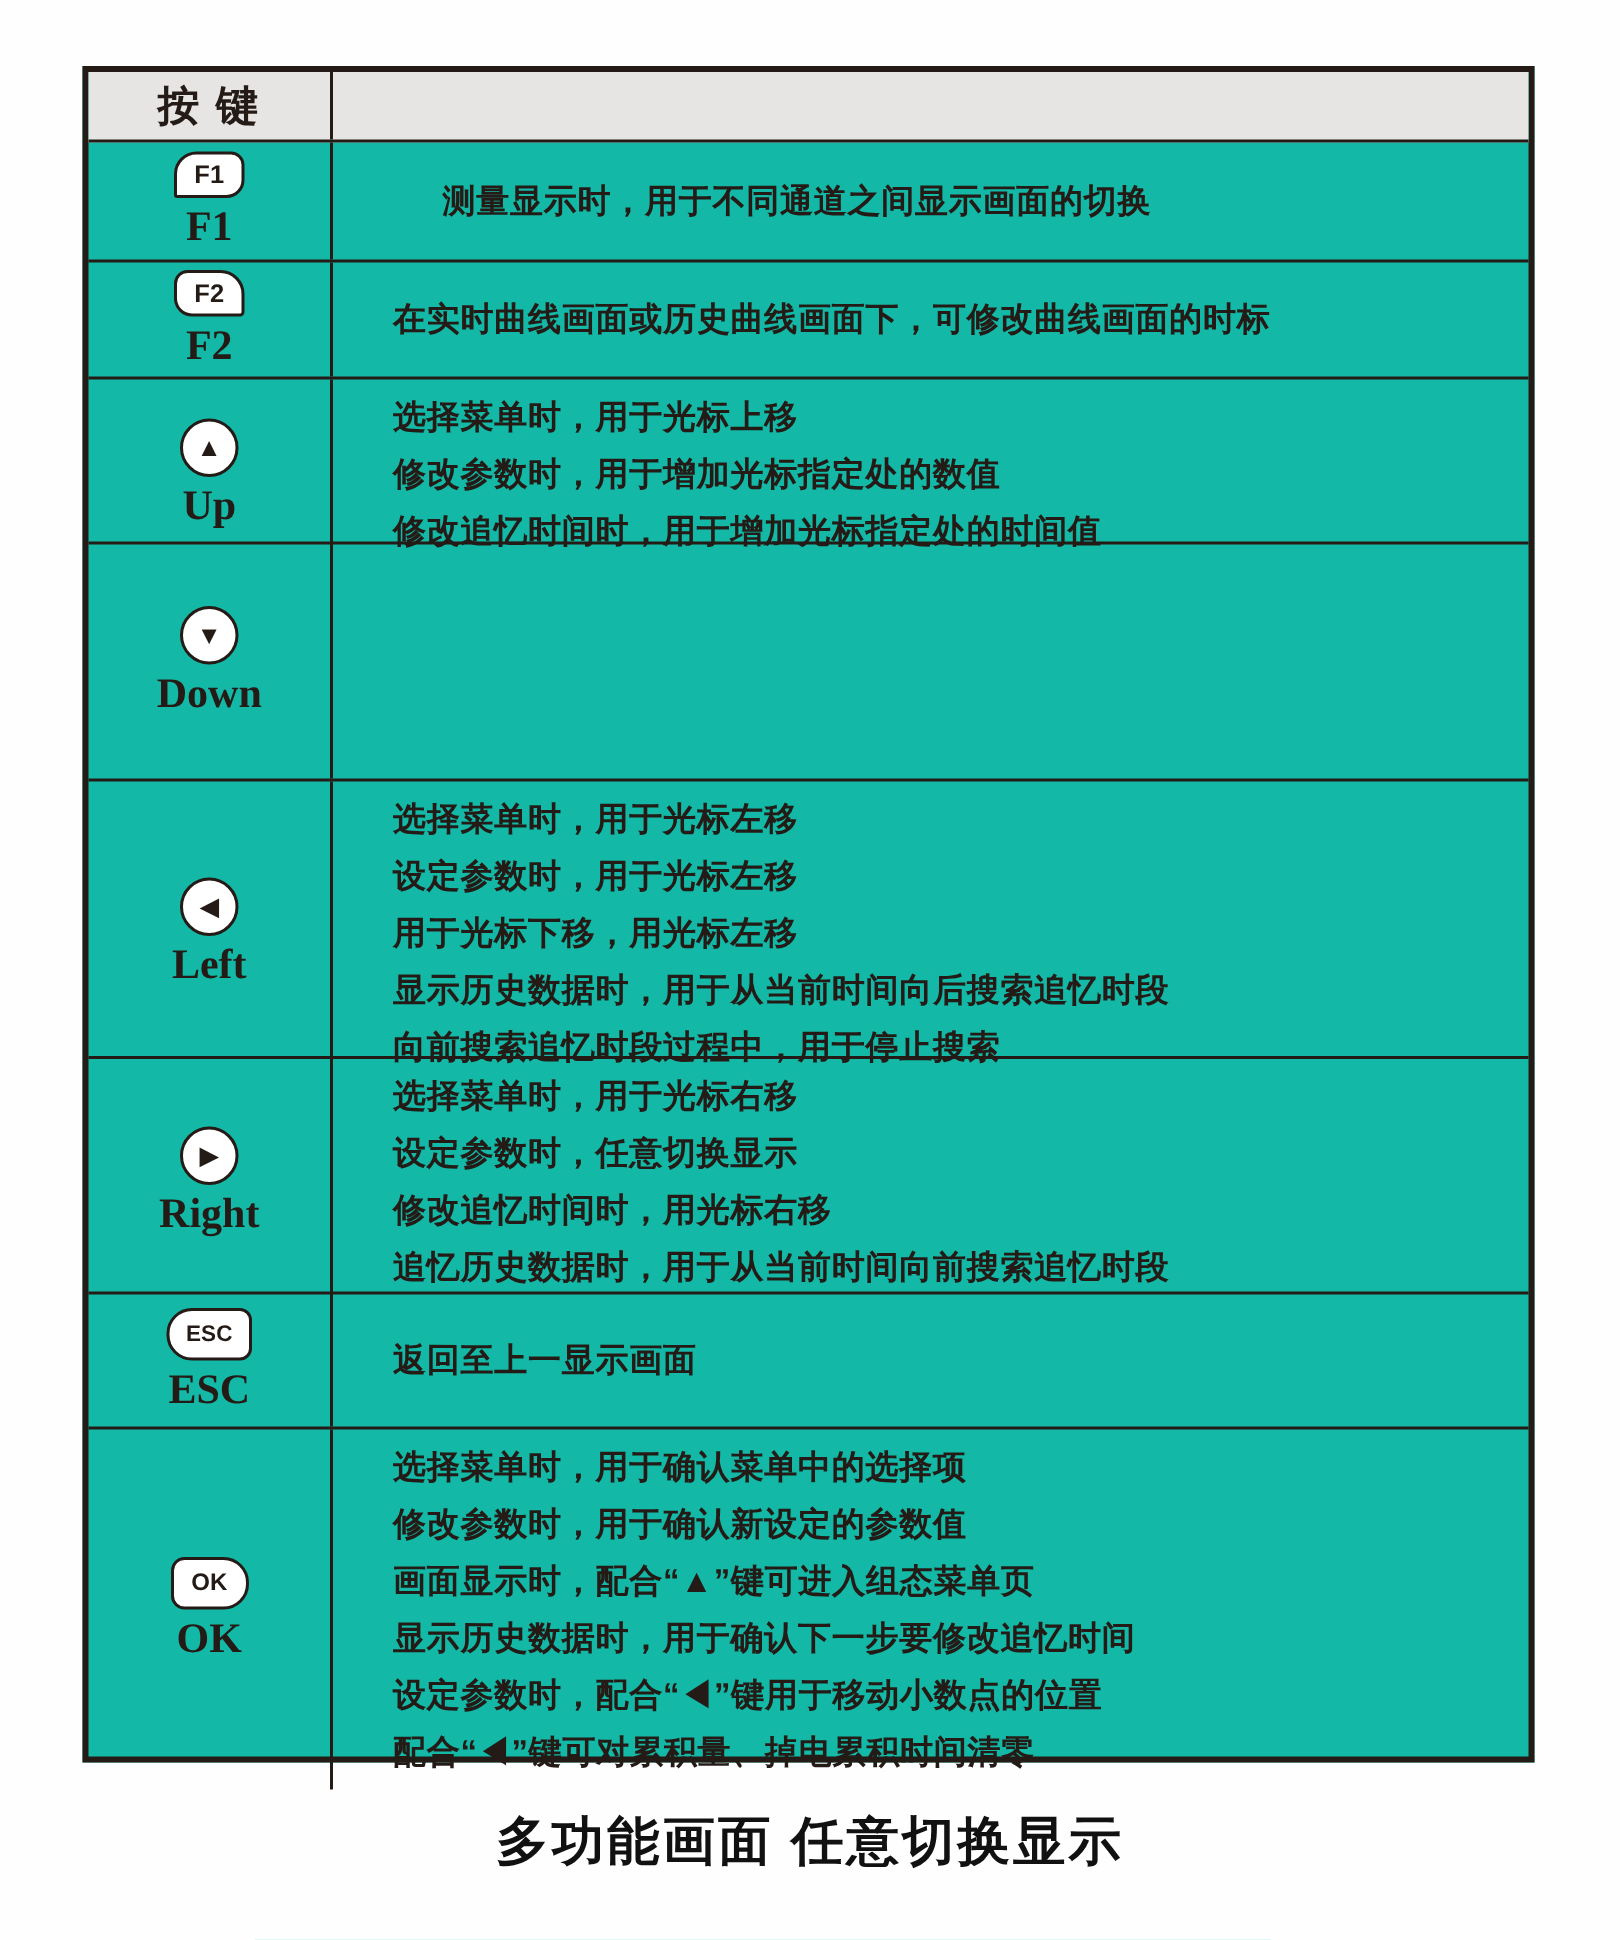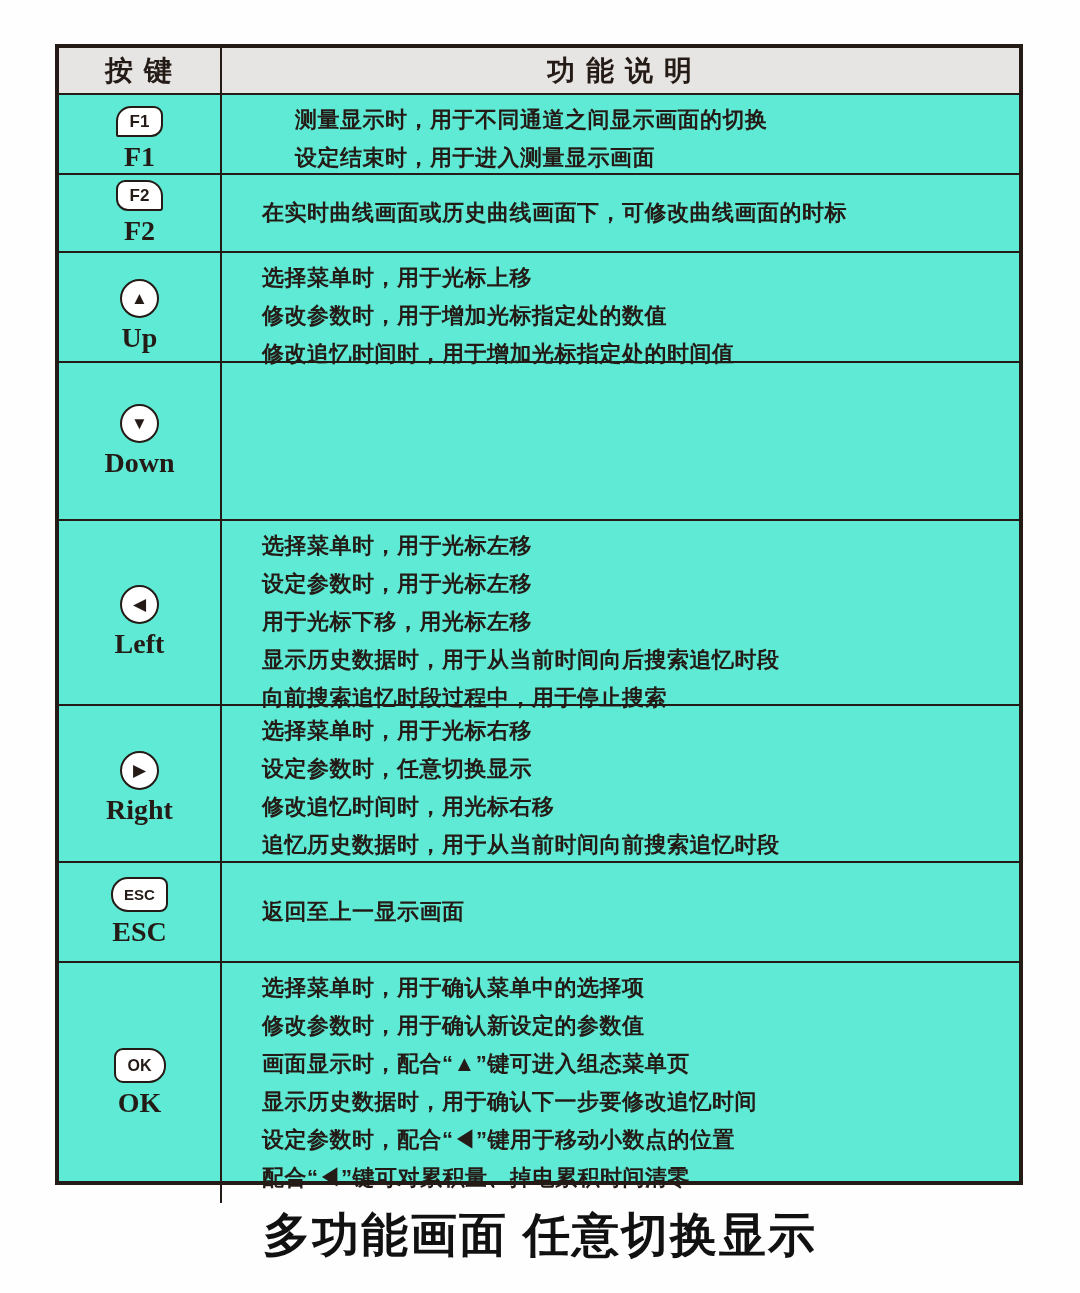--- a/index.html
+++ b/index.html
@@ -11,21 +11,21 @@
     color: #241b16;
     overflow: hidden;
   }
   .page { position: absolute; inset: 0; background: #fefefe; }
 
   .tbl {
     position: absolute;
     left: 55px; top: 44px;
     width: 968px;
     border: 4px solid #241b16;
-    background: #5eead4;
+    background: #14b8a6;
   }
   .row {
     display: grid;
     grid-template-columns: 163px 1fr;
     border-bottom: 2px solid #241b16;
   }
   .row:last-child { border-bottom: none; }
 
   .key-cell {
     border-right: 2px solid #241b16;
@@ -63,21 +63,21 @@
     white-space: pre;
   }
 
   
   .r-f1   { height: 80px; gap: 33px; }
   .r-f2   { height: 78px; }
   .r-up   { height: 110px; }
   .r-down { height: 158px; }
   .r-left { height: 185px; }
   .r-right{ height: 157px; }
-  .r-esc  { height: 100px; }
+  .r-esc  { height: 90px; }
   .r-ok   { height: 218px; }
 
   
   .keycap {
     border: 2.5px solid #241b16;
     background: #fff;
     display: flex; align-items: center; justify-content: center;
     font-family: "Liberation Sans", sans-serif;
     font-weight: 600;
     color: #241b16;
@@ -106,53 +106,49 @@
     line-height: 30px;
     color: #241b16;
   }
 
   
   .caption {
     position: absolute;
     left: 0; right: 0;
     top: 1204px;
     text-align: center;
-    font-size: 47px;
+    font-size: 35px;
     font-weight: 800;
     letter-spacing: 2px;
     color: #111111;
     white-space: pre;
   }
 </style>
 </head>
 <body>
 
 <div class="page">
 
   <div class="tbl">
 
     <div class="row hdr">
       <div class="key-cell">
         <span class="hdr-label">按 键</span>
       </div>
-      <div class="desc-cell">
-        <span class="hdr-label">功 能 说 明</span>
-      </div>
     </div>
 
     <div class="row r-f1">
       <div class="key-cell">
         <div class="keycap cap-f1">
           <span>F1</span>
         </div>
         <span class="key-label">F1</span>
       </div>
       <div class="desc-cell">
         <div class="desc-line">测量显示时，用于不同通道之间显示画面的切换</div>
-        <div class="desc-line">设定结束时，用于进入测量显示画面</div>
       </div>
     </div>
 
     <div class="row r-f2">
       <div class="key-cell">
         <div class="keycap cap-f2">
           <span>F2</span>
         </div>
         <span class="key-label">F2</span>
       </div>

